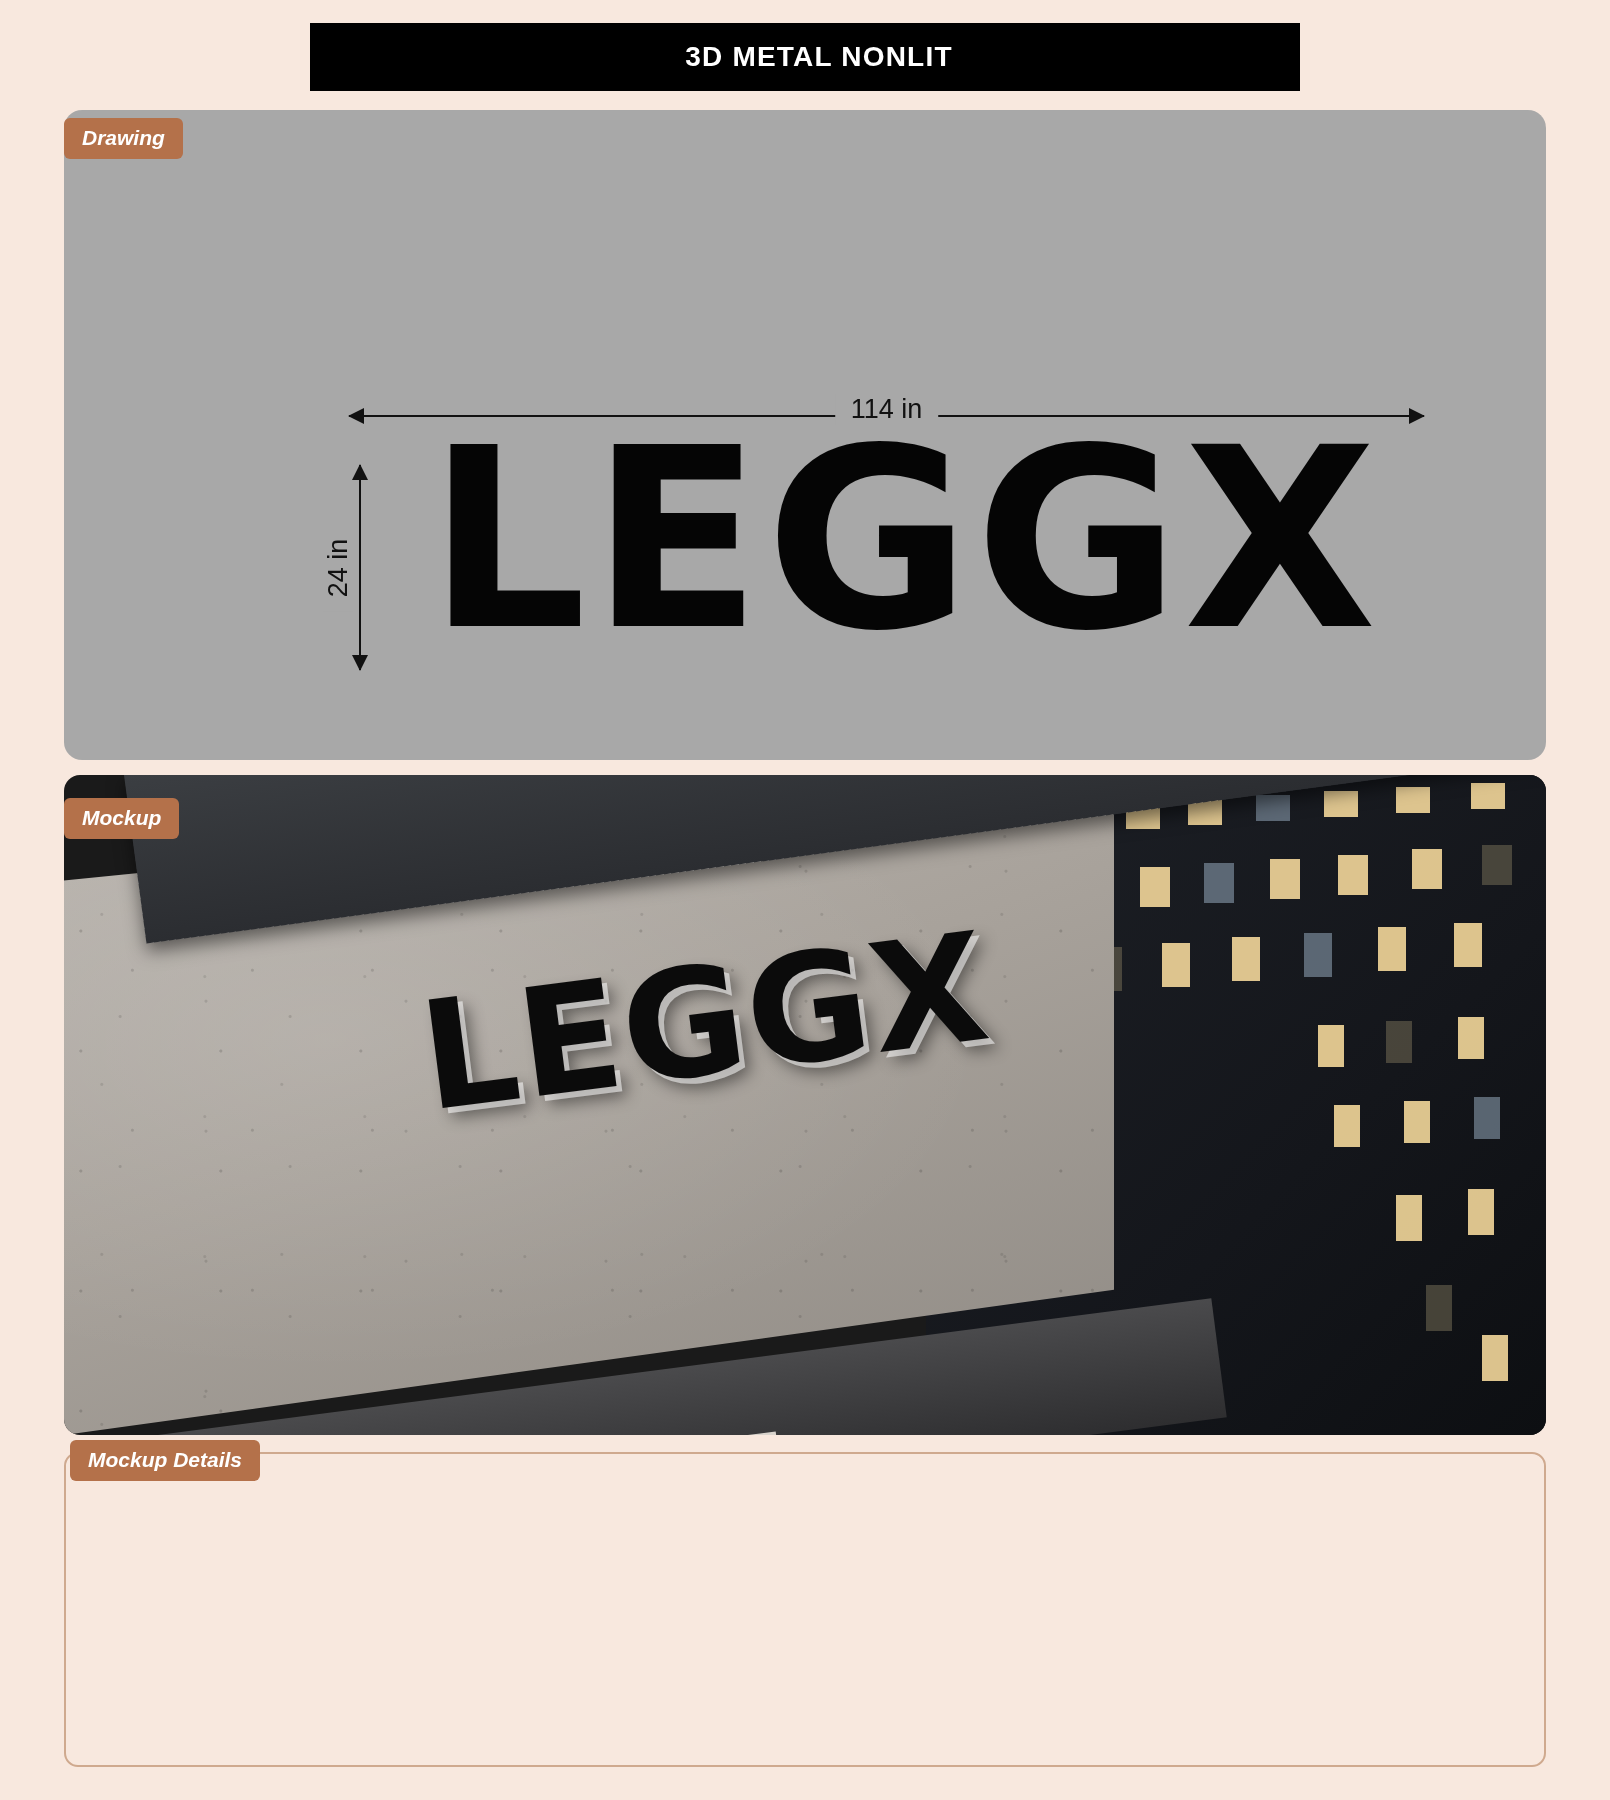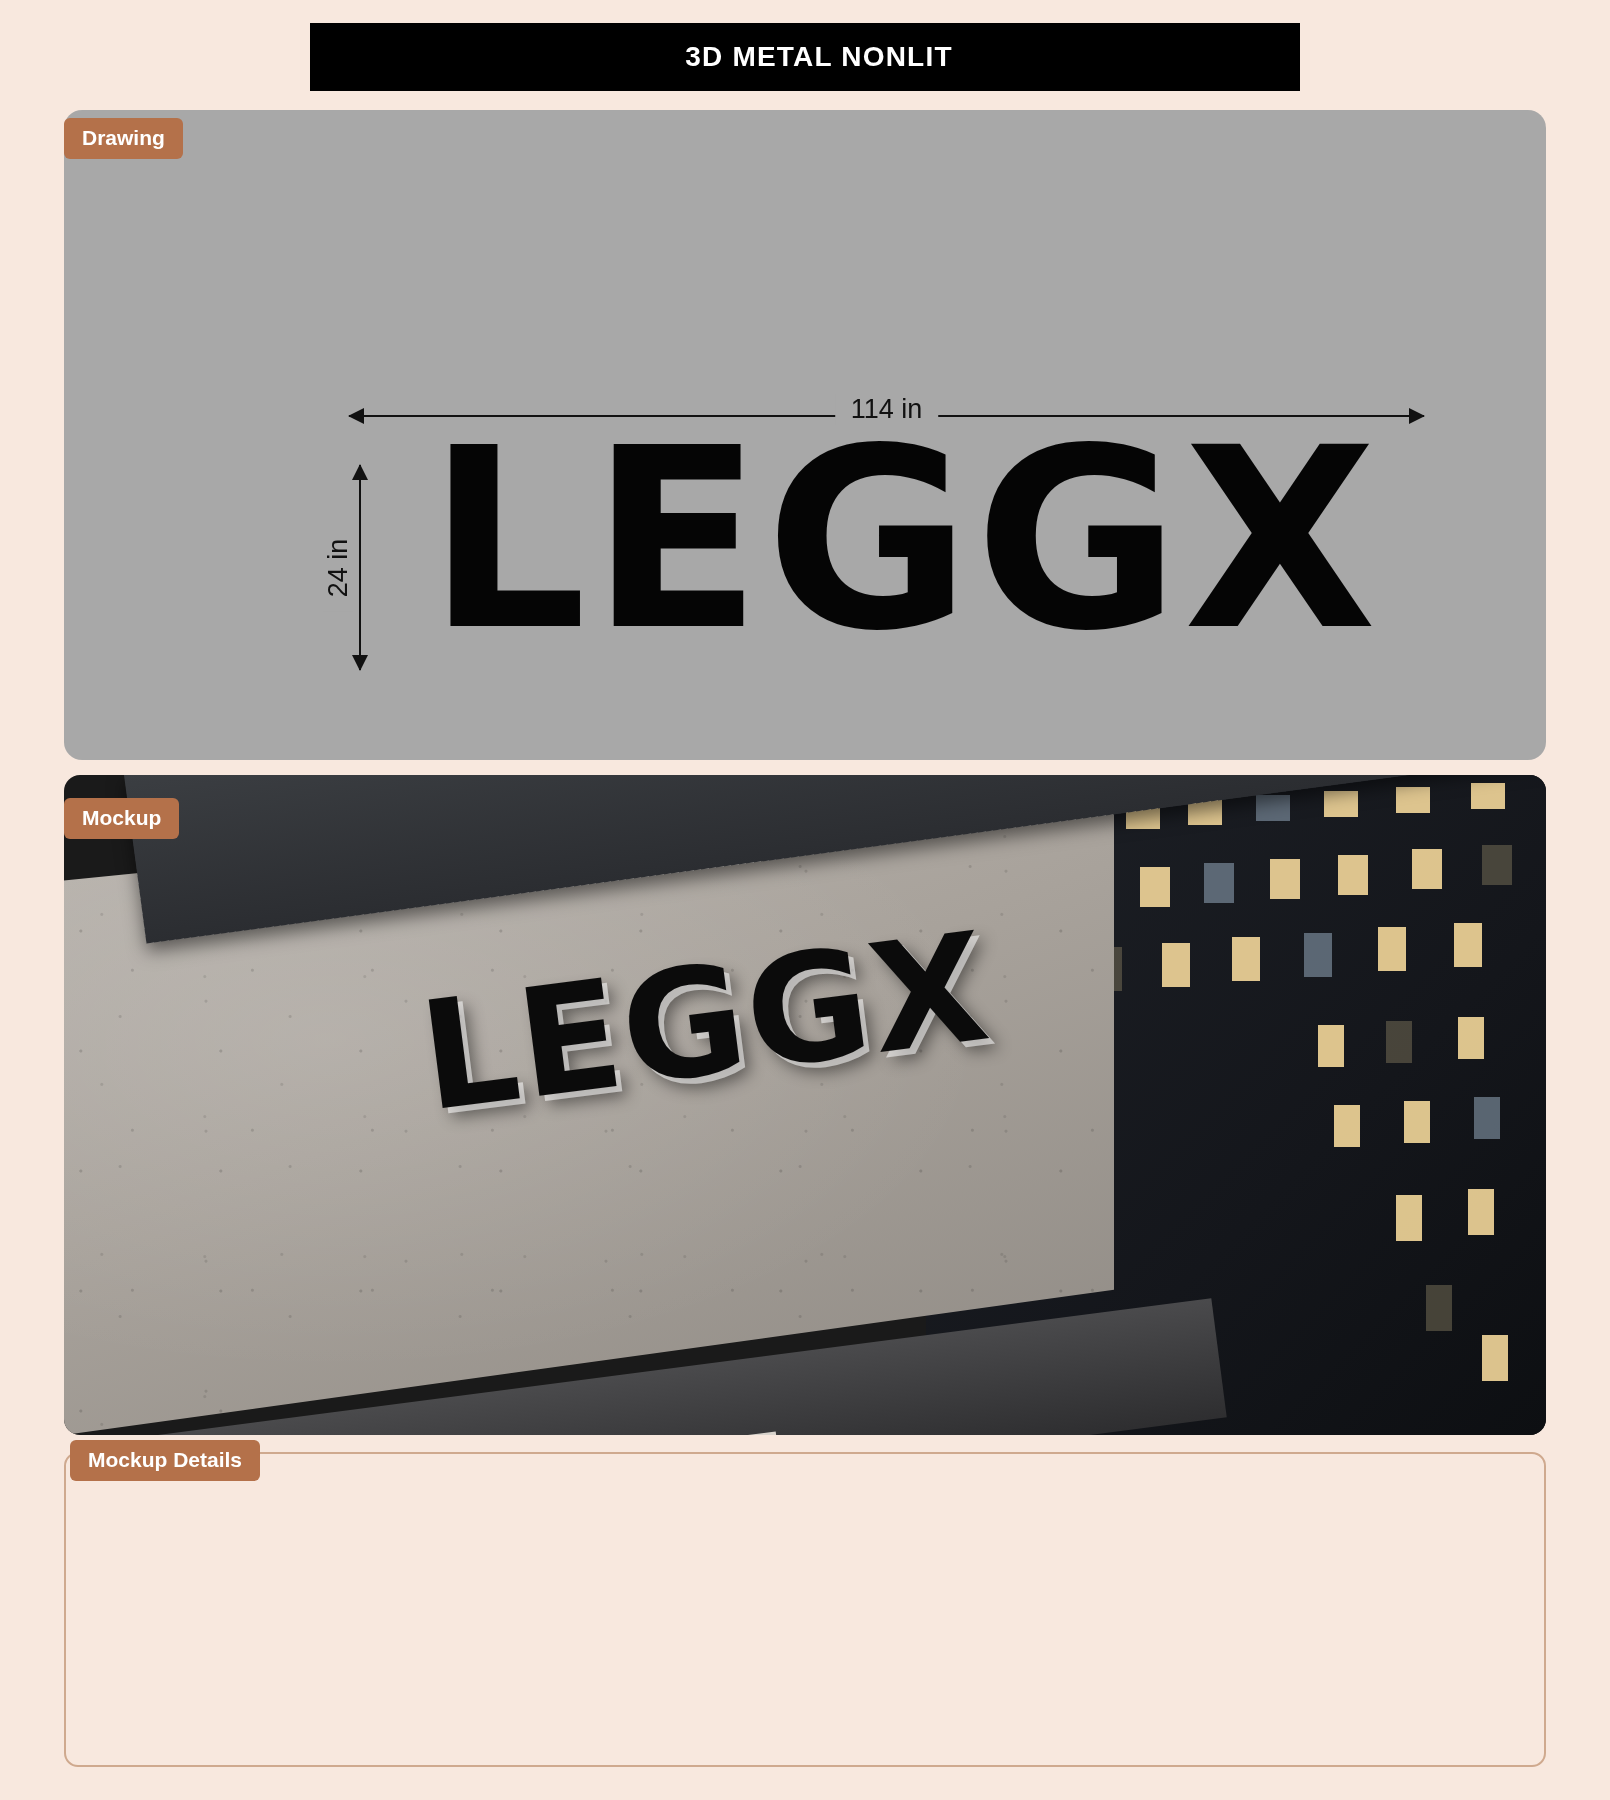--- a/index.html
+++ b/index.html
@@ -41,20 +41,21 @@
   .section-label {
     position: absolute;
     background: #b4714a;
     color: #ffffff;
     font-weight: bold;
     font-size: 21px;
     padding: 8px 18px 9px 18px;
     border-radius: 6px;
     z-index: 5;
     white-space: nowrap;
+    font-style: italic;
   }
 
   
   .drawing-panel {
     position: absolute;
     left: 64px;
     top: 110px;
     width: 1482px;
     height: 650px;
     background: #a8a8a8;

